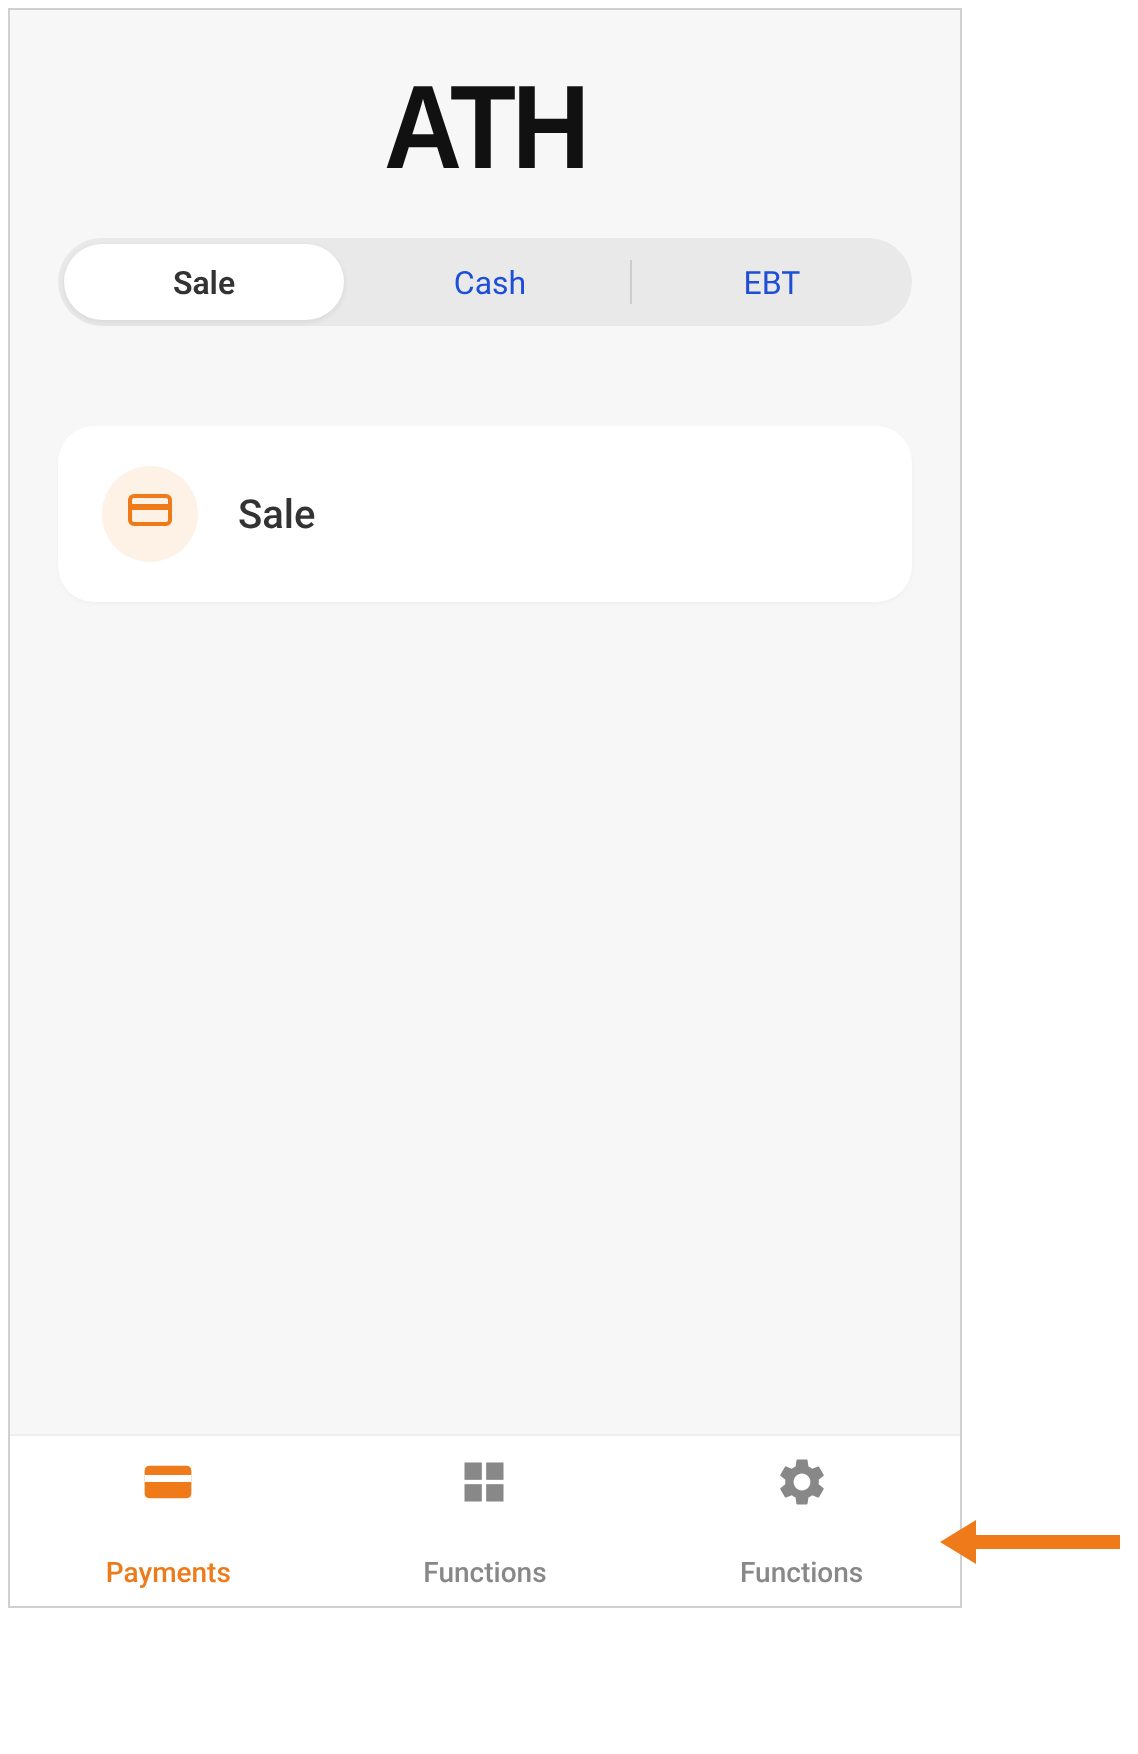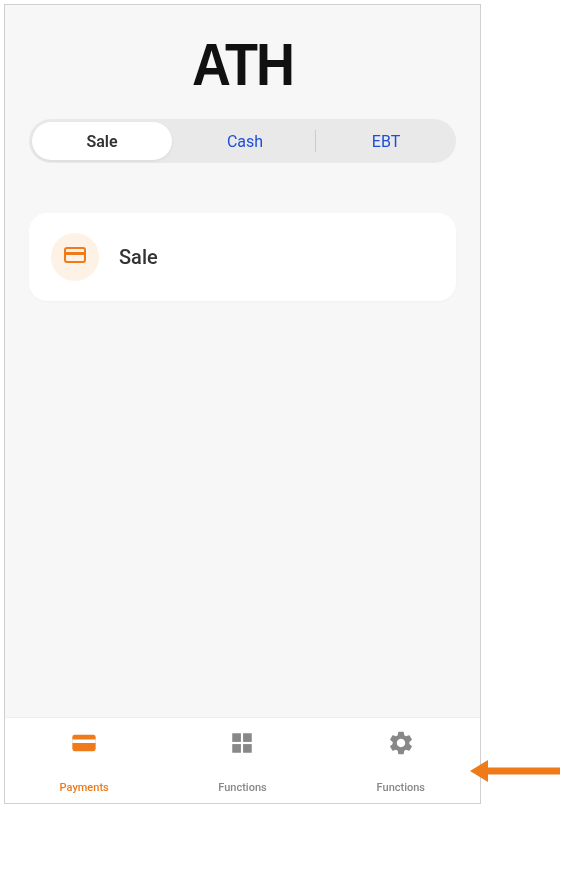--- a/index.html
+++ b/index.html
@@ -121,21 +121,21 @@
       cursor: pointer;
     }
     .nav-icon {
       width: 30px;
       height: 30px;
       display: flex;
       align-items: center;
       justify-content: center;
     }
     .nav-label {
-      font-size: 11px;
+      font-size: 14px;
       font-weight: 500;
       margin-top: 19px;
     }
     .nav-item.active .nav-label {
       color: #ef7a1a;
     }
     .nav-item.inactive .nav-label {
       color: #888;
       text-align: center;
     }

